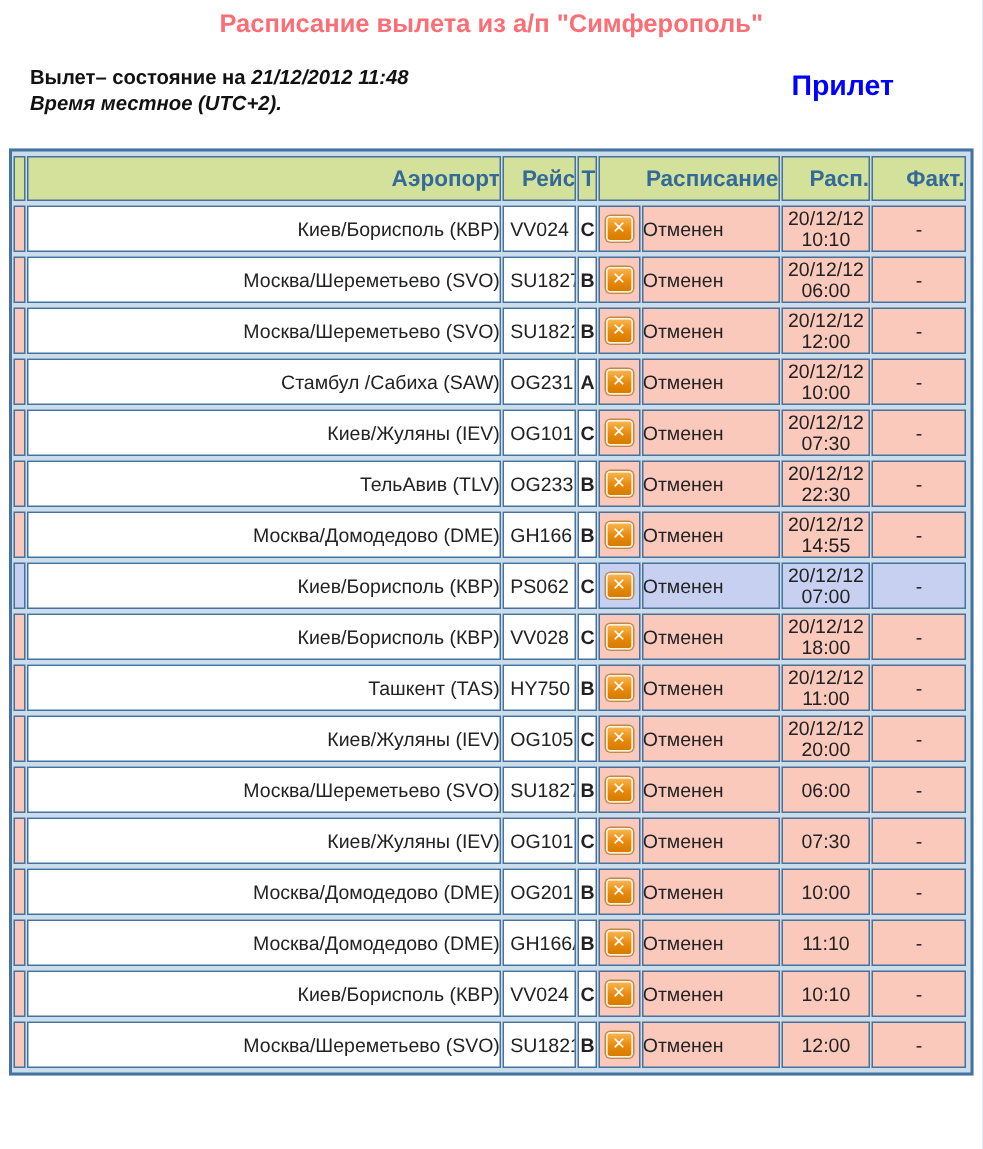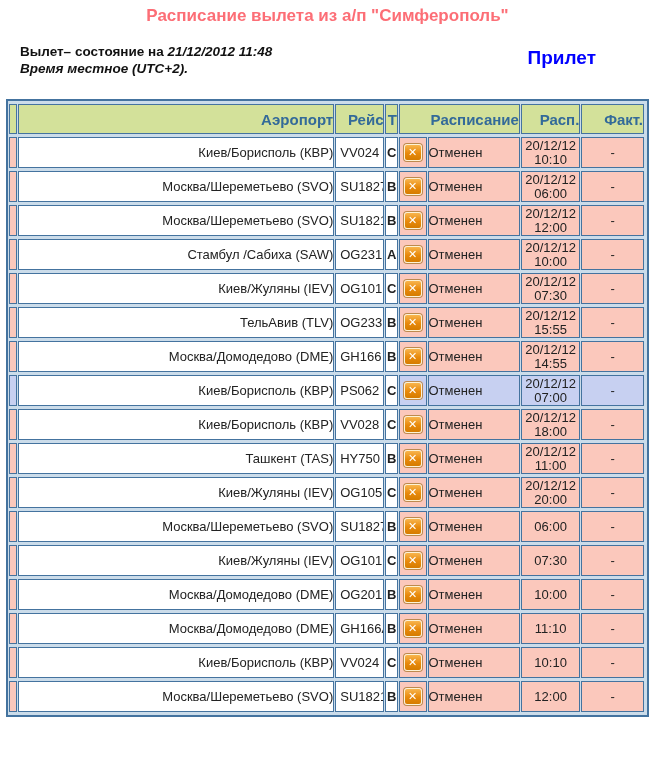--- a/index.html
+++ b/index.html
@@ -157,21 +157,21 @@
   </tr>
           <tr>
     <td class="strip tint"></td>
     <td class="airport">ТельАвив (TLV)</td>
     <td class="flight">OG233</td>
     <td class="term">B</td>
     <td class="icon-cell tint"><span class="x-icon">✕</span></td>
     <td class="status tint">Отменен</td>
     <td class="sched tint">
       <div class="d">20/12/12</div>
-      <div class="t">15:55</div>
+      <div class="t">22:30</div>
     </td>
     <td class="fact tint">-</td>
   </tr>
           <tr>
     <td class="strip tint"></td>
     <td class="airport">Москва/Домодедово (DME)</td>
     <td class="flight">GH166</td>
     <td class="term">B</td>
     <td class="icon-cell tint"><span class="x-icon">✕</span></td>
     <td class="status tint">Отменен</td>

